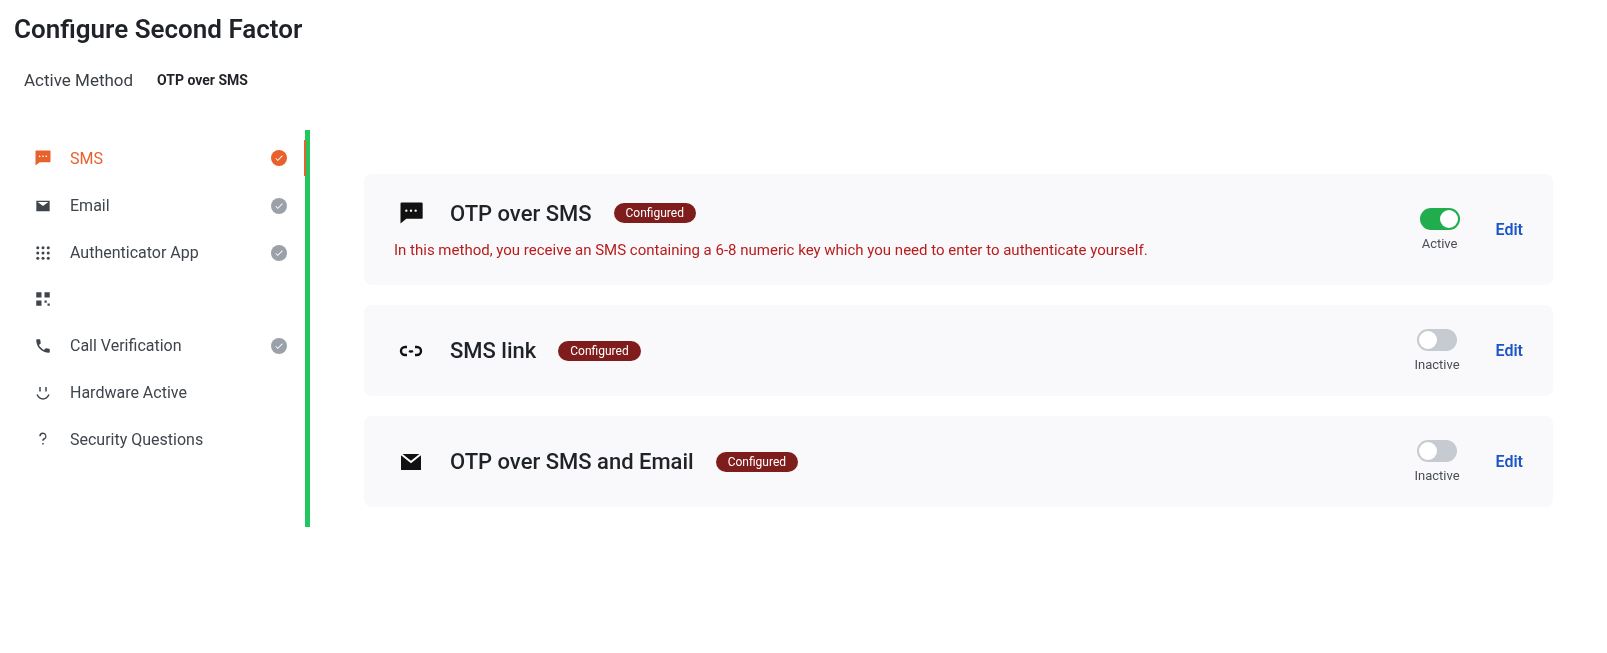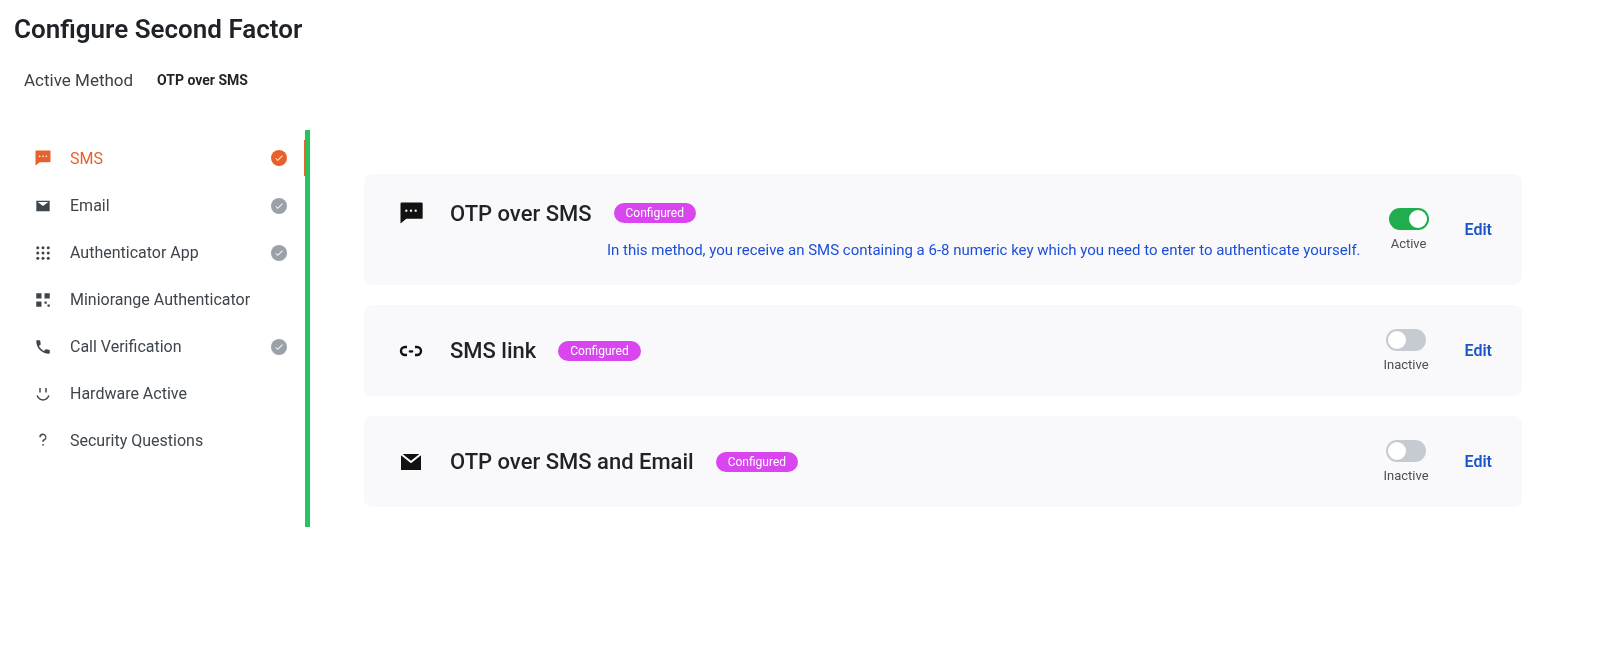--- a/index.html
+++ b/index.html
@@ -5,21 +5,21 @@
   * { box-sizing: border-box; margin: 0; padding: 0; }
   body {
     font-family: -apple-system, BlinkMacSystemFont, "Segoe UI", Roboto, Arial, sans-serif;
     background: #fff;
     color: #1f2328;
     width: 1607px;
     height: 653px;
     overflow: hidden;
   }
   .page {
-    padding: 14px 31px 0 14px;
+    padding: 14px 0 0 14px;
   }
   .page-title {
     font-size: 26px;
     font-weight: 600;
     color: #1f2328;
     margin-bottom: 26px;
   }
   .active-row {
     display: flex;
     align-items: center;
@@ -105,31 +105,30 @@
   .card-icon {
     width: 34px; height: 30px;
     display:flex; align-items:center; justify-content:center;
   }
   .card-title {
     font-size: 22px;
     font-weight: 500;
     color: #1f2328;
   }
   .badge {
-    background: #d946ef;
+    background: #7f1d1d;
     color: #fff;
     font-size: 12px;
     padding: 3px 12px;
     border-radius: 999px;
   }
   .card-desc {
     font-size: 15px;
-    color: #1d4ed8;
+    color: #b91c1c;
     line-height: 1.4;
-    text-align: right;
   }
   .card-right {
     display: flex;
     align-items: center;
     gap: 36px;
   }
   .toggle-col {
     display:flex;
     flex-direction:column;
     align-items:center;
@@ -225,21 +224,20 @@
       <div class="side-item">
         <span class="icon">
           <svg viewBox="0 0 24 24" width="18" height="18" fill="#3f454c">
               <rect x="3" y="3" width="7" height="7"></rect>
               <rect x="14" y="3" width="7" height="7"></rect>
               <rect x="3" y="14" width="7" height="7"></rect>
               <rect x="14" y="14" width="3" height="3"></rect>
               <rect x="18" y="18" width="3" height="3"></rect>
             </svg>
         </span>
-        <span class="txt">Miniorange Authenticator</span>
       </div>
 
       <div class="side-item">
         <span class="icon">
           <svg viewBox="0 0 24 24" width="18" height="18" fill="#3f454c">
               <path d="M6.6 10.8c1.4 2.8 3.8 5.2 6.6 6.6l2.2-2.2c.3-.3.7-.4 1-.2 1.2.4 2.4.6 3.6.6.6 0 1 .4 1 1v3.4c0 .6-.4 1-1 1C10.6 21 3 13.4 3 4c0-.6.4-1 1-1h3.4c.6 0 1 .4 1 1 0 1.2.2 2.4.6 3.6.1.4 0 .8-.2 1l-2.2 2.2z"></path>
             </svg>
         </span>
         <span class="txt">Call Verification</span>
         <span class="check">

